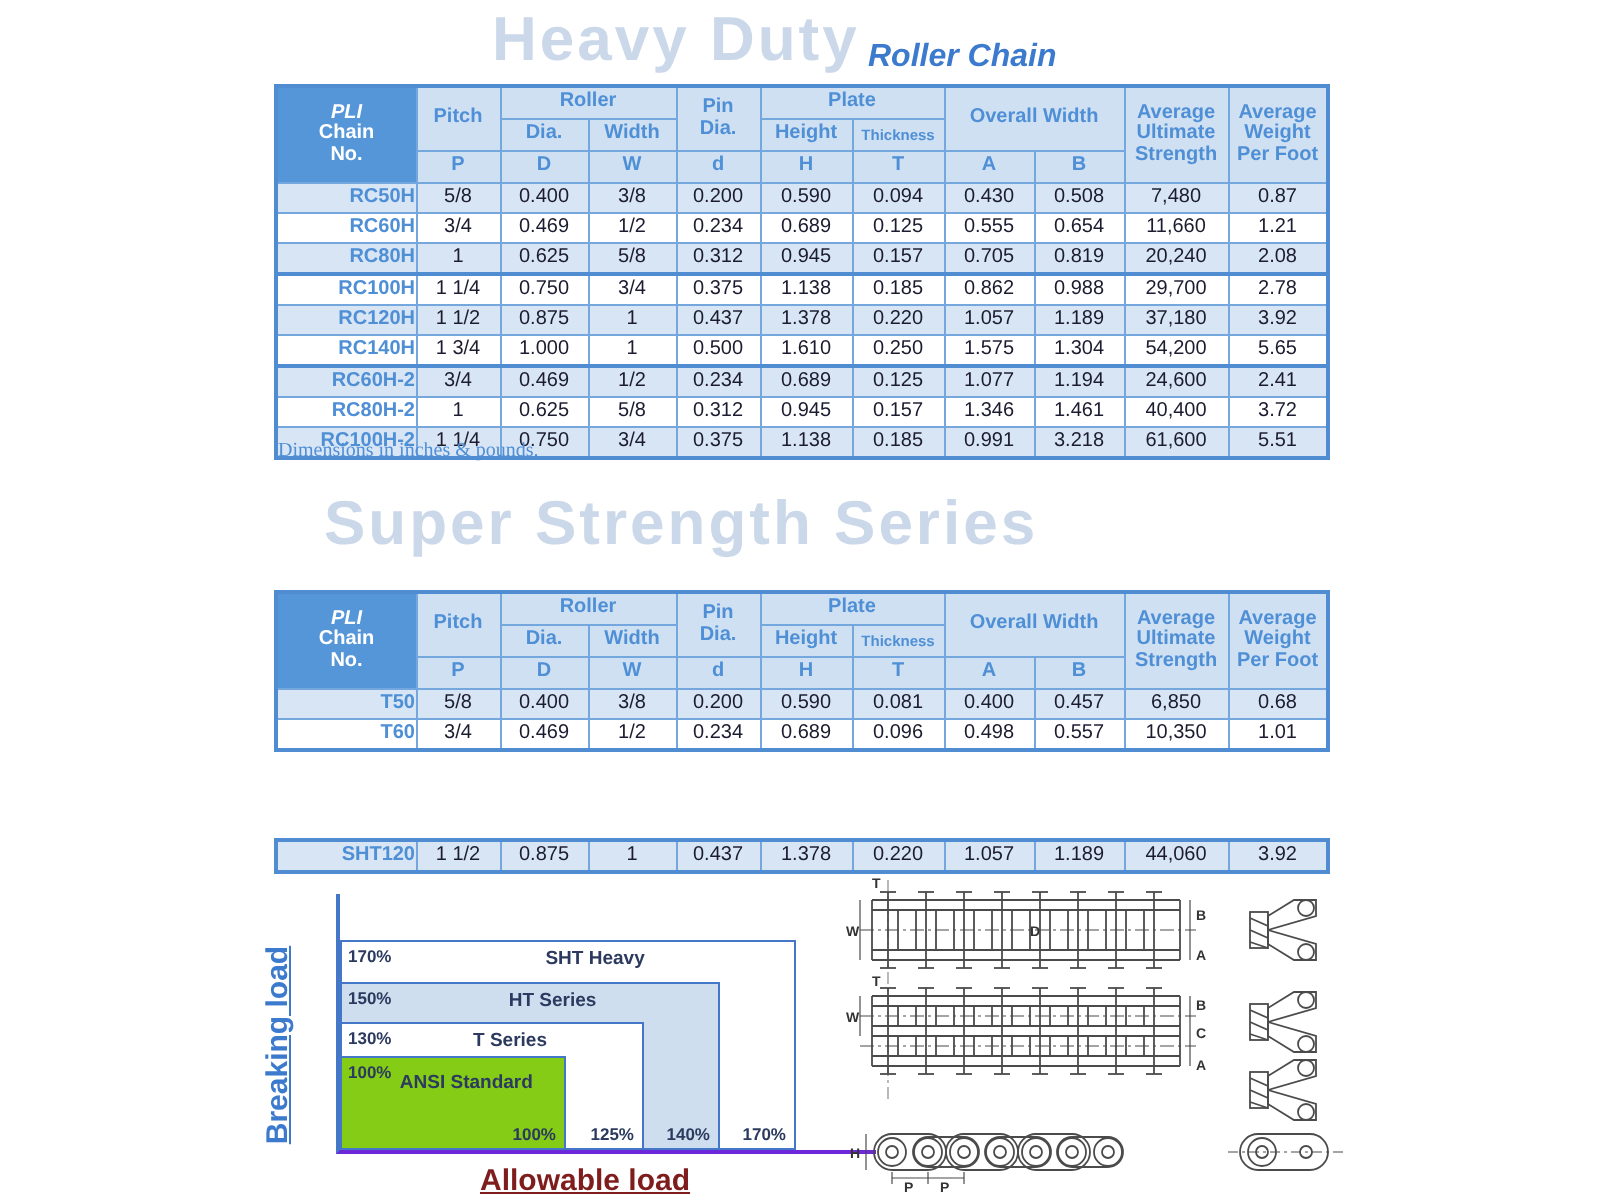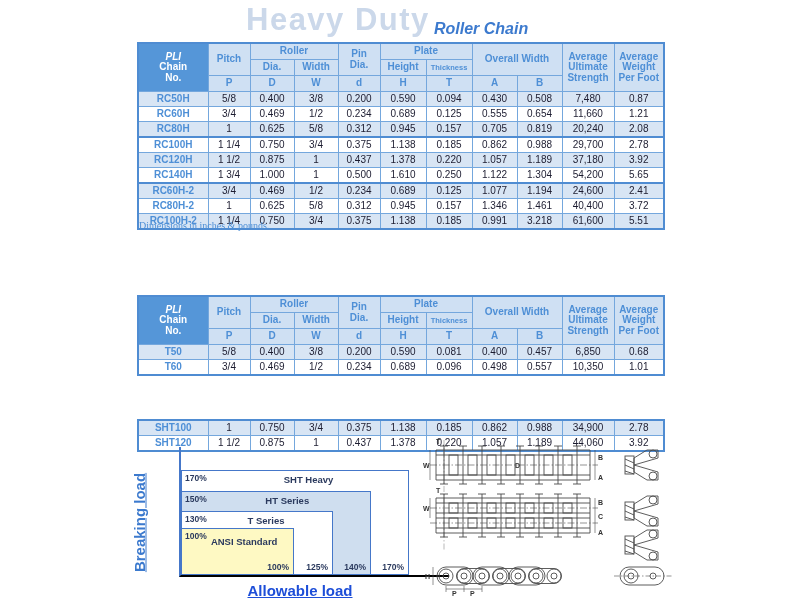--- a/index.html
+++ b/index.html
@@ -20,41 +20,41 @@
       font-size:10px;color:#1c1c30;border:2px solid #4f8cd2;padding-left:22px;}
   .t1{top:42px;} .t2{top:295px;} .t3{top:419px;}
   .chain-table th,.chain-table td{border:1px solid #74a7dd;padding:0;text-align:center;vertical-align:middle;
       height:14px;line-height:1.05;overflow:hidden;}
   .chain-table thead th{background:#cfe0f3;color:#4e8fd6;font-weight:bold;font-size:10px;height:15px;}
   .chain-table thead th.small{font-size:7.5px;}
   .chain-table th.chainhead{background:#5596d8;color:#ffffff;font-size:10px;}
   .chainhead .pli{font-style:italic;}
   .chain-table tbody tr:nth-of-type(odd) td{background:#d8e5f4;}
   .chain-table tbody tr:nth-of-type(even) td{background:#ffffff;}
-  .chain-table tbody td:first-child{color:#4e8fd6;font-weight:bold;}
+  .chain-table tbody td:first-child{color:#4e8fd6;font-weight:bold;text-align:right;}
   .t1 tbody tr:nth-of-type(4) td,.t1 tbody tr:nth-of-type(7) td{border-top:2px solid #4f8cd2;}
   .caption{position:absolute;left:139px;top:220px;font-size:10px;color:#4e8fd6;font-family:Liberation Serif, serif;}
 
   
   .chart{position:absolute;left:116px;top:442px;width:322px;height:158px;}
   .chart .ylab{position:absolute;left:-52px;top:72px;width:150px;text-align:center;
       transform:rotate(-90deg);font-weight:bold;font-size:15px;color:#3c7ace;text-decoration:underline;}
-  .chart .plot{position:absolute;left:63px;top:5px;width:268px;height:128px;
-      border-left:2px solid #4577c9;border-bottom:2px solid #000000;}
+  .chart .plot{position:absolute;left:52px;top:5px;width:268px;height:128px;
+      border-left:2px solid #4577c9;border-bottom:2px solid #6d28d9;}
   .rect{position:absolute;left:0;bottom:0;border:1px solid #4577c9;box-sizing:border-box;}
   .r-sht{width:228px;height:105px;background:#ffffff;}
   .r-ht{width:190px;height:84px;background:#cfdeef;}
   .r-t{width:152px;height:64px;background:#ffffff;}
-  .r-ansi{width:113px;height:47px;background:#fef9c3;}
+  .r-ansi{width:113px;height:47px;background:#84cc16;}
   .pct{position:absolute;left:3px;top:2px;font-size:8.5px;font-weight:bold;color:#2b3a5e;}
   .series-label{position:absolute;top:3px;left:12%;width:88%;text-align:center;font-size:9.5px;font-weight:bold;color:#2b3a5e;white-space:nowrap;}
   .r-ansi .series-label{top:7px;}
   .xpct{position:absolute;right:4px;bottom:2px;font-size:8.5px;font-weight:bold;color:#2b3a5e;}
-  .chart .xlab{position:absolute;left:124px;top:140px;width:120px;text-align:center;
-      font-weight:bold;font-size:15px;color:#1d4ed8;text-decoration:underline;white-space:nowrap;}
+  .chart .xlab{position:absolute;left:124px;top:140px;width:120px;
+      font-weight:bold;font-size:15px;color:#7f1d1d;text-decoration:underline;white-space:nowrap;}
 
   
   .drawings{position:absolute;left:422px;top:438px;width:280px;height:160px;}
   .drawings .dim{font-size:7px;font-weight:bold;fill:#333333;font-family:"Liberation Sans",sans-serif;}
 </style>
 </head>
 <body>
 
 <div class="page">
 
@@ -191,21 +191,21 @@
         </tr>
 
         <tr>
           <td>RC140H</td>
           <td>1 3/4</td>
           <td>1.000</td>
           <td>1</td>
           <td>0.500</td>
           <td>1.610</td>
           <td>0.250</td>
-          <td>1.122</td>
+          <td>1.575</td>
           <td>1.304</td>
           <td>54,200</td>
           <td>5.65</td>
         </tr>
 
         <tr>
           <td>RC60H-2</td>
           <td>3/4</td>
           <td>0.469</td>
           <td>1/2</td>
@@ -242,20 +242,21 @@
           <td>0.185</td>
           <td>0.991</td>
           <td>3.218</td>
           <td>61,600</td>
           <td>5.51</td>
         </tr>
       </tbody>
   </table>
   <div class="caption">Dimensions in inches &amp; pounds.</div>
 
+  <div class="title-big title-ss">Super Strength Series</div>
 
   <table class="chain-table t2">
     <colgroup>
       <col style="width:70px">
         <col style="width:42px">
         <col style="width:44px">
         <col style="width:44px">
       <col style="width:42px">
         <col style="width:46px">
         <col style="width:46px">
@@ -348,33 +349,20 @@
       <col style="width:42px">
         <col style="width:46px">
         <col style="width:46px">
         <col style="width:45px">
       <col style="width:45px">
         <col style="width:52px">
         <col style="width:50px">
     </colgroup>
     <tbody>
 
-        <tr>
-          <td>SHT100</td>
-          <td>1</td>
-          <td>0.750</td>
-          <td>3/4</td>
-          <td>0.375</td>
-          <td>1.138</td>
-          <td>0.185</td>
-          <td>0.862</td>
-          <td>0.988</td>
-          <td>34,900</td>
-          <td>2.78</td>
-        </tr>
 
         <tr>
           <td>SHT120</td>
           <td>1 1/2</td>
           <td>0.875</td>
           <td>1</td>
           <td>0.437</td>
           <td>1.378</td>
           <td>0.220</td>
           <td>1.057</td>

